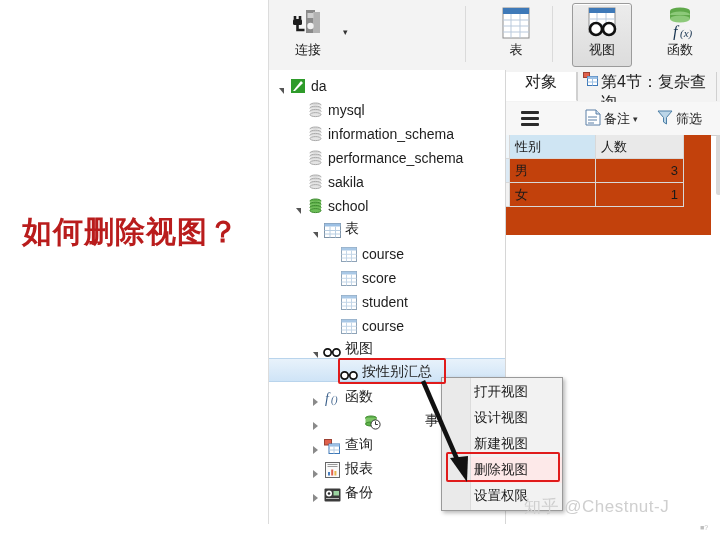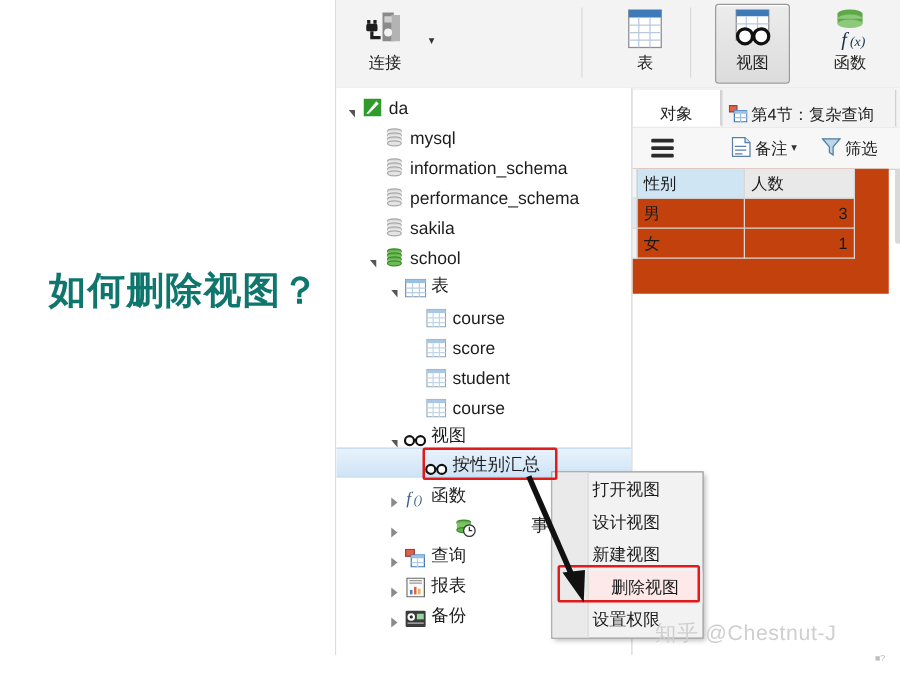--- a/index.html
+++ b/index.html
@@ -7,22 +7,22 @@
     width:720px;height:540px;
     background:#ffffff;
     font-family:"Liberation Sans","DejaVu Sans",sans-serif;
     overflow:hidden;
     position:relative;
   }
   #root{position:absolute;left:0;top:0;width:720px;height:540px;}
 
   
   .annot-question{
-    position:absolute;left:39px;top:212px;
-    font-size:30px;font-weight:700;color:#0f766e;
+    position:absolute;left:22px;top:212px;
+    font-size:30px;font-weight:700;color:#b91c1c;
     letter-spacing:1px;white-space:nowrap;
   }
 
   
   .app{
     position:absolute;left:268px;top:0;width:452px;height:524px;
     background:#ffffff;
     border-left:1px solid #dcdcdc;
     overflow:hidden;
   }
@@ -49,22 +49,22 @@
   .rb-lbl{font-size:13px;color:#222;line-height:14px;margin-top:1px;}
   .rb-caret{position:absolute;font-size:9px;color:#333;}
 
   
   .tabbar{
     position:absolute;left:236px;top:70px;width:216px;height:32px;
     background:#f3f3f3;border-bottom:1px solid #c8c8c8;
   }
   .tab{
     position:absolute;top:2px;height:29px;
-    display:flex;align-items:flex-end;justify-content:center;
-    font-size:13px;color:#222;
+    display:flex;align-items:flex-start;justify-content:center;
+    font-size:16px;color:#222;
     background:#f3f3f3;
     border-left:1px solid #d0d0d0;border-right:1px solid #d0d0d0;
     box-sizing:border-box;gap:3px;
   }
   .tab.active{background:#ffffff;border-bottom:1px solid #ffffff;}
 
   
   .gridbar{
     position:absolute;left:236px;top:102px;width:216px;height:33px;
     background:#f7f7f7;border-bottom:1px solid #d0d0d0;
@@ -116,21 +116,21 @@
   .redbox{position:absolute;border:2px solid #e01b1b;border-radius:2px;pointer-events:none;}
 
   
   .ctxmenu{
     position:absolute;left:441px;top:377px;width:120px;
     background:#f2f2f2;border:1px solid #9a9a9a;
     box-shadow:2px 2px 4px rgba(0,0,0,.28);
     padding:1px 0;
   }
   .ctx-item{height:26px;display:flex;align-items:center;font-size:13.5px;color:#1a1a1a;}
-  .ctx-item.hi{background:#fde9e9;gap:15px;}
+  .ctx-item.hi{background:#fde9e9;}
   .ctx-ico{width:30px;flex:0 0 30px;display:flex;align-items:center;justify-content:center;}
   .ctx-lbl{padding-left:2px;}
   .ctx-strip{position:absolute;left:0;top:0;width:28px;height:100%;background:#eaeaea;border-right:1px solid #dcdcdc;}
 
   
   .arrow{position:absolute;left:410px;top:378px;pointer-events:none;}
 
   
   .wm{
     position:absolute;left:524px;top:495px;

